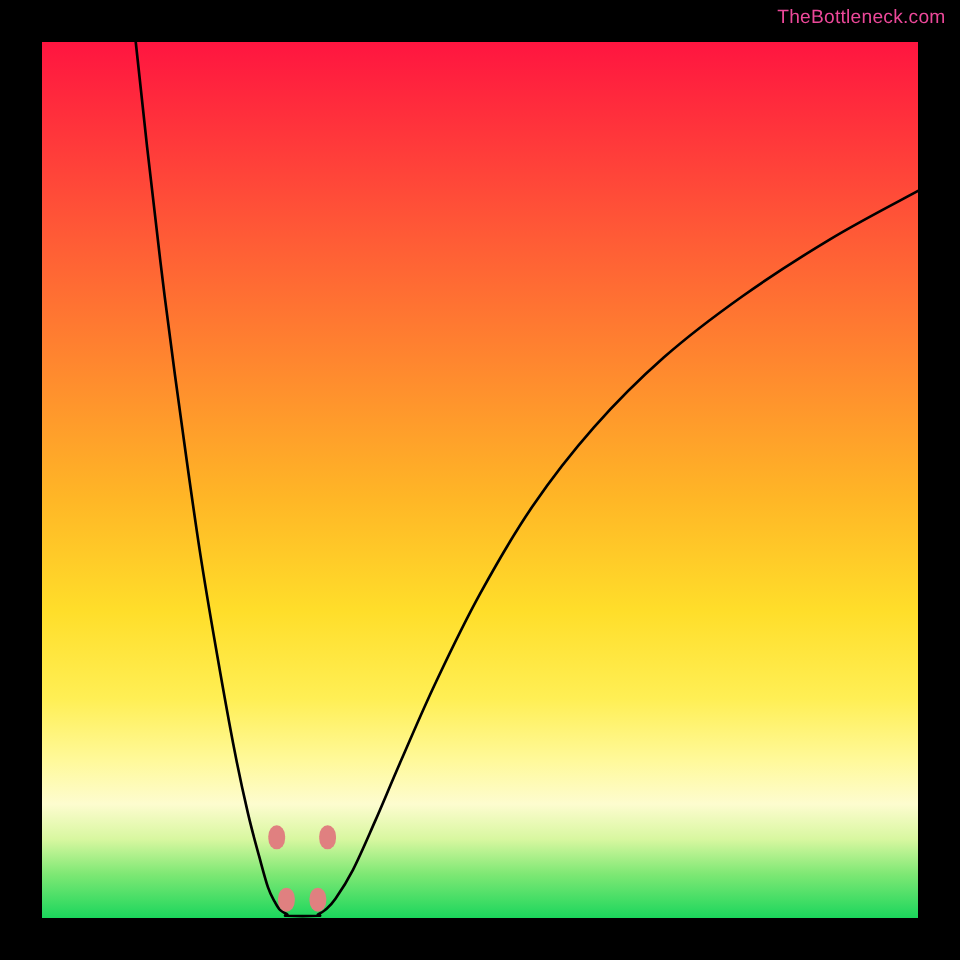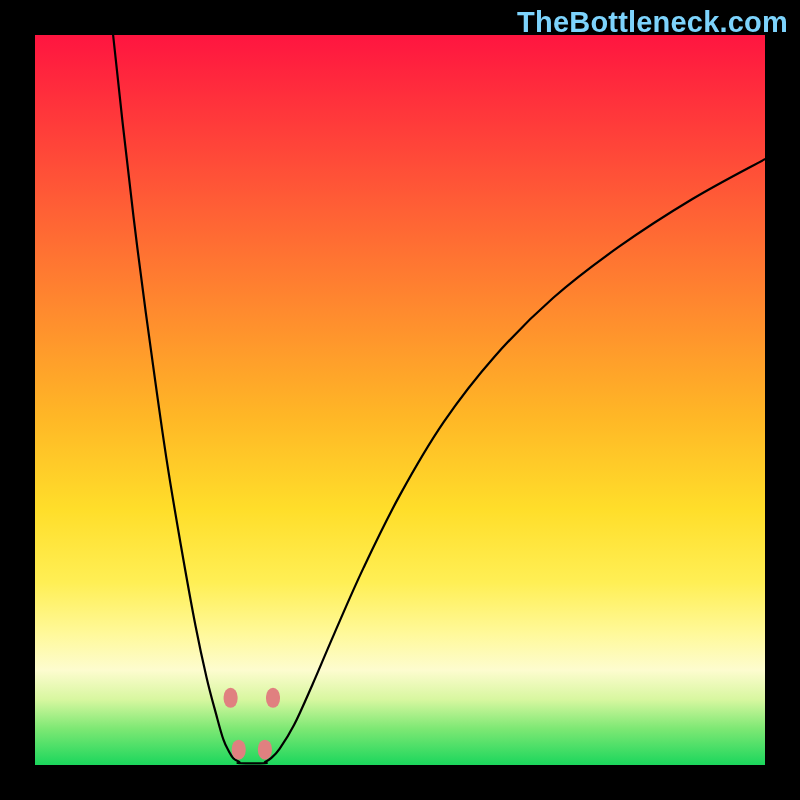--- a/index.html
+++ b/index.html
@@ -37,24 +37,24 @@
       #fdfccf 87%,
       #d8f7a0 91%,
       #7ee874 95%,
       #1bd65c 100%
     );
   }
   .watermark {
     position: absolute;
     top: 6px;
     right: 12px;
-    color: #7dd3fc;
-    font-size: 29px;
+    color: #ec4899;
+    font-size: 16px;
     letter-spacing: 0.2px;
-    font-weight: 700;
+    font-weight: 400;
     user-select: none;
   }
   svg.curve {
     position: absolute;
     left: 0;
     top: 0;
     width: 730px;
     height: 730px;
     overflow: visible;
   }

